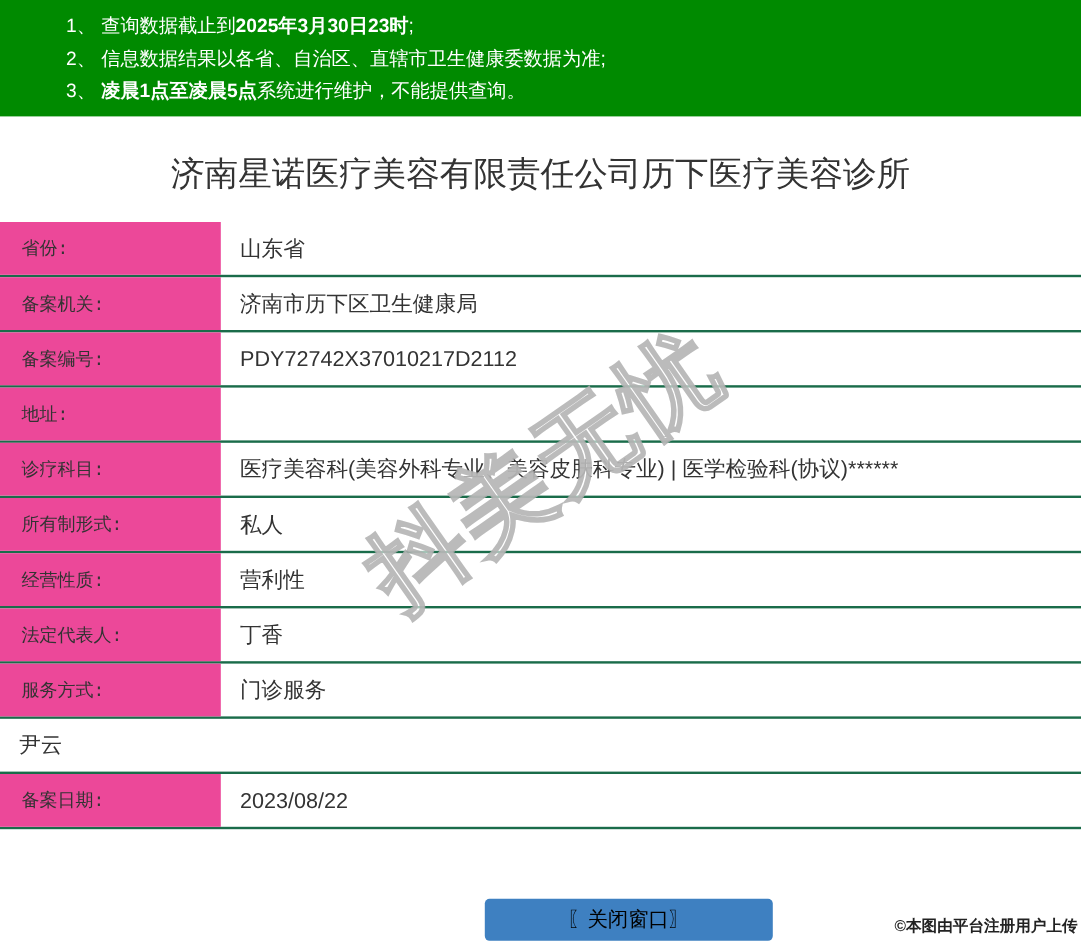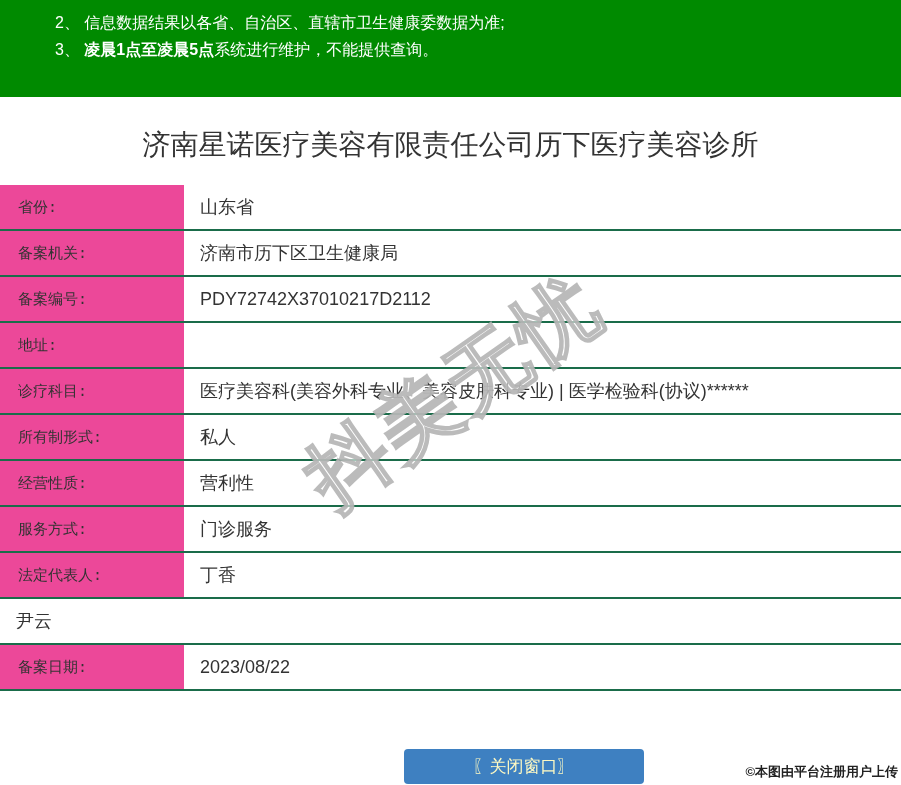--- a/index.html
+++ b/index.html
@@ -88,21 +88,21 @@
   .button-row {
     margin-top: 58px;
     display: flex;
     justify-content: center;
     padding-left: 146px;
   }
   .close-btn {
     width: 240px;
     height: 35px;
     background: #3e80c1;
-    color: #fef9c3;
+    color: #000000;
     font-size: 17px;
     font-family: inherit;
     border: none;
     border-radius: 4px;
     cursor: pointer;
   }
 
   
   .footer-note {
     position: absolute;
@@ -113,20 +113,21 @@
     color: #222222;
     text-shadow: -1px 0 #ffffff, 1px 0 #ffffff, 0 -1px #ffffff, 0 1px #ffffff,
                  1px 1px #ffffff, -1px -1px #ffffff, 1px -1px #ffffff, -1px 1px #ffffff;
     z-index: 6;
   }
 </style>
 </head>
 <body>
 
 <div class="banner">
+  <div class="banner-line"><span>1、 查询数据截止到</span><span class="b">2025年3月30日23时</span><span>;</span></div>
   <div class="banner-line"><span>2、 信息数据结果以各省、自治区、直辖市卫生健康委数据为准;</span><span class="b"></span><span></span></div>
   <div class="banner-line"><span>3、 </span><span class="b">凌晨1点至凌晨5点</span><span>系统进行维护，不能提供查询。</span></div>
 </div>
 
 <div class="page-title">济南星诺医疗美容有限责任公司历下医疗美容诊所</div>
 
 <div class="detail-table">
   <div class="trow">
     <div class="tlabel">省份:</div>
     <div class="tvalue">山东省</div>
@@ -148,26 +149,26 @@
   </div>
   <div class="trow">
     <div class="tlabel">所有制形式:</div>
     <div class="tvalue">私人</div>
   </div>
   <div class="trow">
     <div class="tlabel">经营性质:</div>
     <div class="tvalue">营利性</div>
   </div>
   <div class="trow">
+    <div class="tlabel">法定代表人:</div>
+    <div class="tvalue">丁香</div>
+  </div>
+  <div class="trow">
     <div class="tlabel">服务方式:</div>
     <div class="tvalue">门诊服务</div>
-  </div>
-  <div class="trow">
-    <div class="tlabel">法定代表人:</div>
-    <div class="tvalue">丁香</div>
   </div>
   <div class="trow">
     <div class="tvalue">尹云</div>
   </div>
   <div class="trow">
     <div class="tlabel">备案日期:</div>
     <div class="tvalue">2023/08/22</div>
   </div>
 </div>
 

